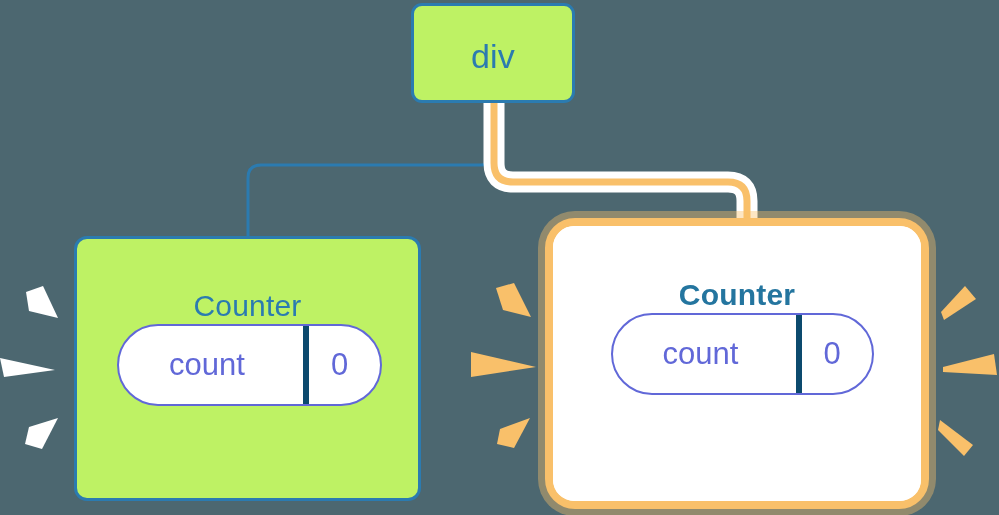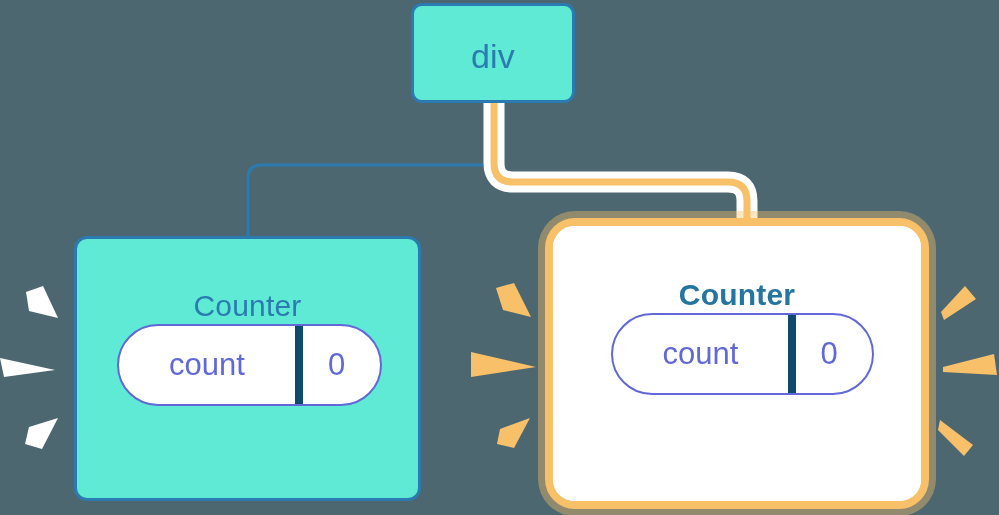--- a/index.html
+++ b/index.html
@@ -27,21 +27,21 @@
     position: absolute;
     left: 0;
     top: 0;
     width: 999px;
     height: 515px;
   }
 
   
   .node {
     position: absolute;
-    background: #5eead4;
+    background: #bef264;
     box-sizing: border-box;
   }
   .node-div {
     left: 411px;
     top: 3px;
     width: 164px;
     height: 100px;
     border: 3px solid #2b7bb0;
     border-radius: 11px;
     z-index: 6;
@@ -106,22 +106,22 @@
   .pill-key, .pill-val {
     display: flex;
     align-items: center;
     justify-content: center;
     color: #6168d8;
     font-size: 31px;
   }
   .pill-key {
     flex: 0 0 auto;
     width: 176px;
-    border-right: 8px solid #0c4a6e;
-    padding-right: 0;
+    border-right: 6px solid #0c4a6e;
+    padding-right: 8px;
   }
   .pill-val {
     flex: 1 1 auto;
     padding-right: 10px;
   }
   .pill-left  { left: 40px; top: 85px; width: 265px; height: 82px; }
   .pill-right { left: 55px; top: 84px; width: 263px; height: 82px; }
   .pill-right .pill-key { width: 175px; }
 </style>
 </head>

